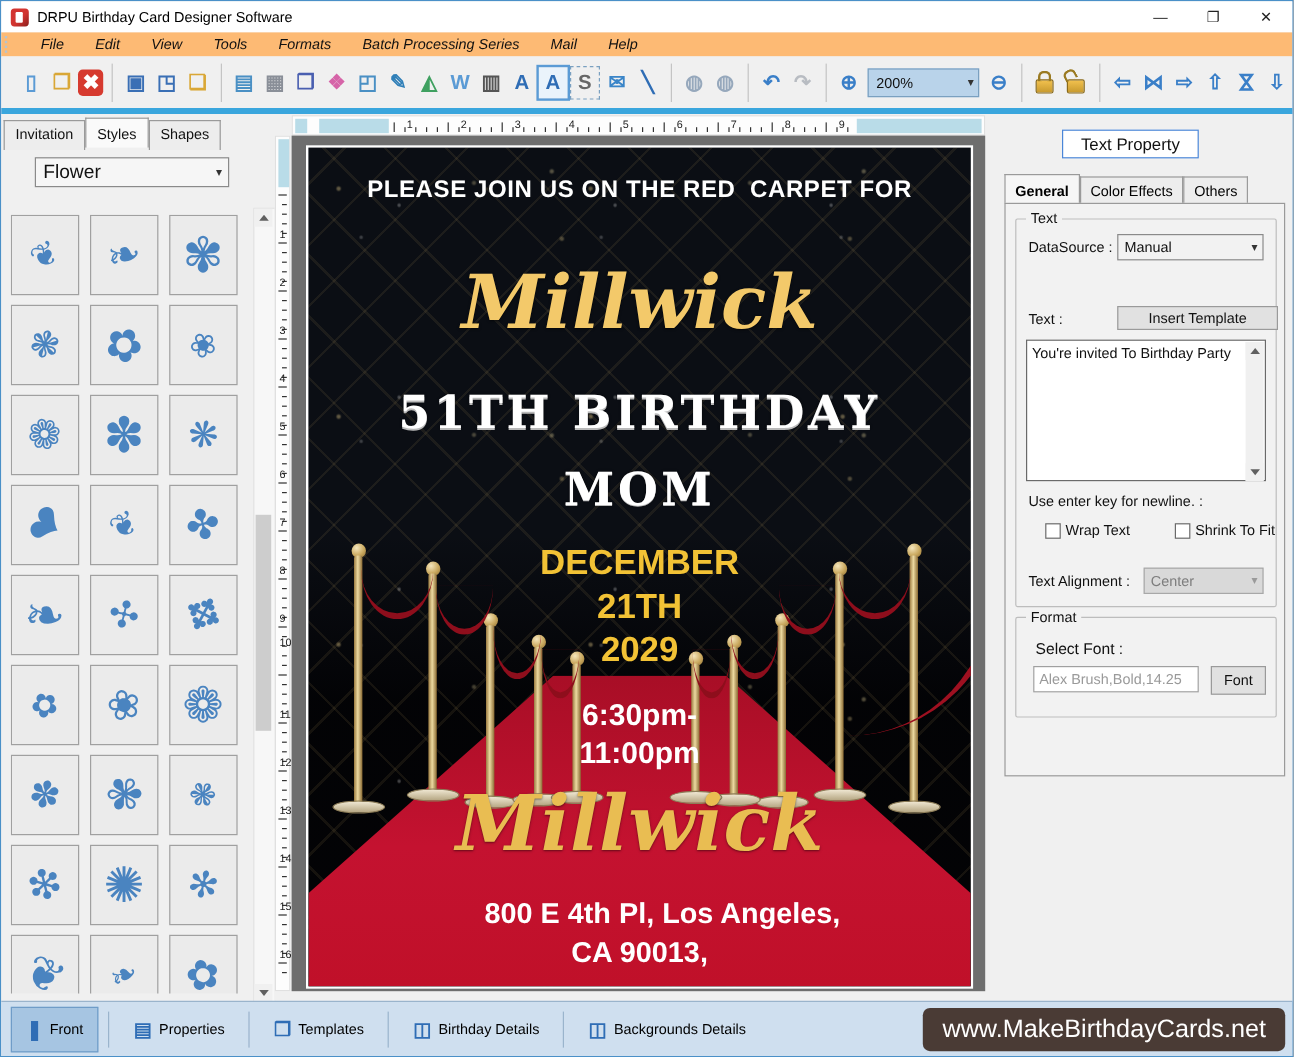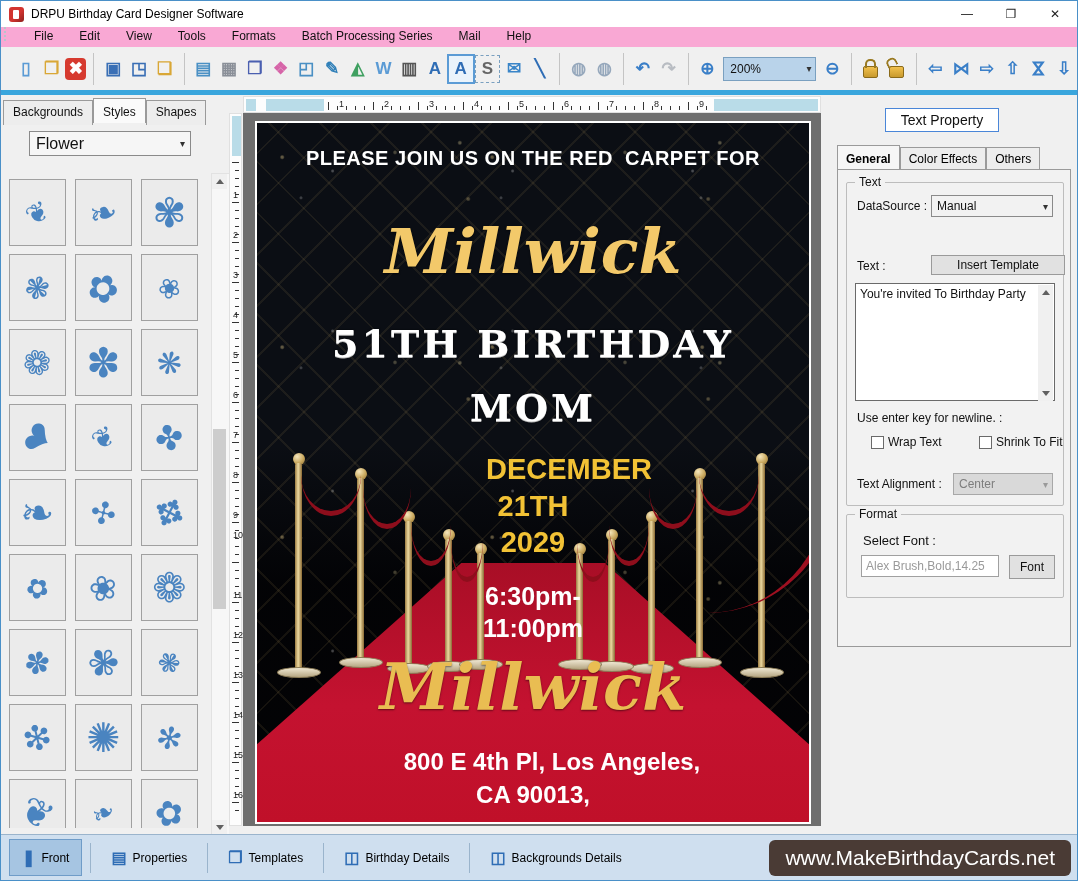--- a/index.html
+++ b/index.html
@@ -6,21 +6,21 @@
   .window{position:relative;width:1078px;height:881px;background:#f0f0f0;border:1px solid #4a90c8;
           box-sizing:border-box;overflow:hidden;}
   
   .titlebar{position:absolute;left:0;top:0;width:100%;height:26px;background:#fff;display:flex;align-items:center;}
   .app-icon{width:15px;height:15px;margin-left:8px;border-radius:3px;background:linear-gradient(135deg,#d23430 55%,#8a1f1c);position:relative;}
   .app-icon::after{content:"";position:absolute;left:4px;top:3px;width:6px;height:9px;background:#fff;border-radius:1px;}
   .title-text{margin-left:7px;font-size:12px;color:#000;}
   .win-controls{margin-left:auto;display:flex;height:100%;}
   .win-btn{width:44px;height:100%;display:flex;align-items:center;justify-content:center;font-size:12px;color:#222;cursor:default;}
   
-  .menubar{position:absolute;left:0;top:26px;width:100%;height:20px;background:#f9a8d4;display:flex;}
+  .menubar{position:absolute;left:0;top:26px;width:100%;height:20px;background:#fdba74;display:flex;align-items:center;font-style:italic;}
   .grip{width:5px;height:14px;margin-left:3px;border-left:2px dotted #b8c4cc;}
   .menu-items{display:flex;margin-left:10px;gap:0;}
   .menu-item{font-size:12px;color:#111;padding:2px 13px;}
   
   .toolbar{position:absolute;left:0;top:46px;width:100%;height:43px;background:#f0f0f0;display:flex;align-items:center;padding-left:12px;box-sizing:border-box;}
   .tb-icon{width:25px;height:26px;margin:0 1px;display:flex;align-items:center;justify-content:center;position:relative;}
   .tb-icon span{font-size:17px;line-height:1;font-weight:bold;}
   .tb-icon.sel{outline:2px solid #5b9bd5;outline-offset:0px;background:#eaf3fb;}
   .tb-icon.dash{border:1px dashed #7aa0c0;}
   .tb-icon.rot span{display:inline-block;transform:rotate(90deg);}
@@ -73,21 +73,21 @@
           linear-gradient(180deg, rgba(10,14,22,0) 46%, rgba(2,2,4,.92) 66%, #030305 100%);
         background-size: 210px 190px, 260px 220px, 180px 160px, 240px 200px, 200px 170px, 230px 210px, auto, auto, auto;}
   .card .ctext{position:absolute;left:0;width:100%;text-align:center;z-index:5;}
   .line1{top:24px;color:#fff;font-size:20px;font-weight:bold;letter-spacing:.5px;white-space:pre;}
   .script{font-family:"DejaVu Serif",serif;font-style:italic;font-weight:bold;color:#f3c96a;}
   .name-script{top:92px;font-size:62px;line-height:74px;text-shadow:0 1px 2px rgba(0,0,0,.6);}
   .bday{top:198px;color:#fff;font-family:"DejaVu Serif",serif;font-weight:bold;font-size:38px;letter-spacing:3px;
         text-shadow:0 1px 0 #b9b9b9, 0 0 2px rgba(0,0,0,.7);}
   .honoree{top:262px;}
   .gold-date{color:#f2c235;font-weight:bold;font-size:29px;line-height:33px;}
-  .d1{top:330px;margin-left:36px;} .d2{top:367px;} .d3{top:403px;}
+  .d1{top:330px;} .d2{top:367px;} .d3{top:403px;}
   .time{color:#fff;font-weight:bold;font-size:25px;}
   .t1{top:459px;} .t2{top:491px;}
   .venue-script{top:516px;font-size:64px;line-height:96px;color:#e9bd52;text-shadow:0 1px 2px rgba(0,0,0,.5);}
   .addr{color:#fff;font-weight:bold;font-size:24px;}
   .a1{top:625px;padding-left:19px;} .a2{top:658px;}
   .carpet{position:absolute;left:0;top:440px;width:100%;height:259px;z-index:2;
           background:linear-gradient(180deg,#a80e26,#c41230 55%,#c01029);
           clip-path:polygon(37% 0,63% 0,100% 70%,100% 100%,0 100%,0 70%);}
   .stanchions{position:absolute;left:0;top:0;width:100%;height:100%;z-index:3;}
   .post{position:absolute;width:7px;background:linear-gradient(90deg,#9a7a40,#ecd9a0 45%,#8a6a33);border-radius:2px;}
@@ -271,21 +271,21 @@
         <span style="color: rgb(58, 127, 200);">⋈</span>
       </span>
       <span class="tb-icon">
         <span style="color: rgb(58, 127, 200);">⇩</span>
       </span>
     </div>
   <div class="blue-strip"></div>
 
   <div class="left-panel">
     <div class="lp-tabs">
-      <span class="lp-tab">Backgrounds</span>
+      <span class="lp-tab">Invitation</span>
       <span class="lp-tab active">Styles</span>
       <span class="lp-tab">Shapes</span>
     </div>
     <div class="lp-combo">
       <span class="val">Flower</span>
       <span class="combo-arrow">▾</span>
     </div>
     <div class="thumb-grid">
         <div class="thumb">
           <span style="transform: rotate(-28deg) scale(0.8);">❦</span>

